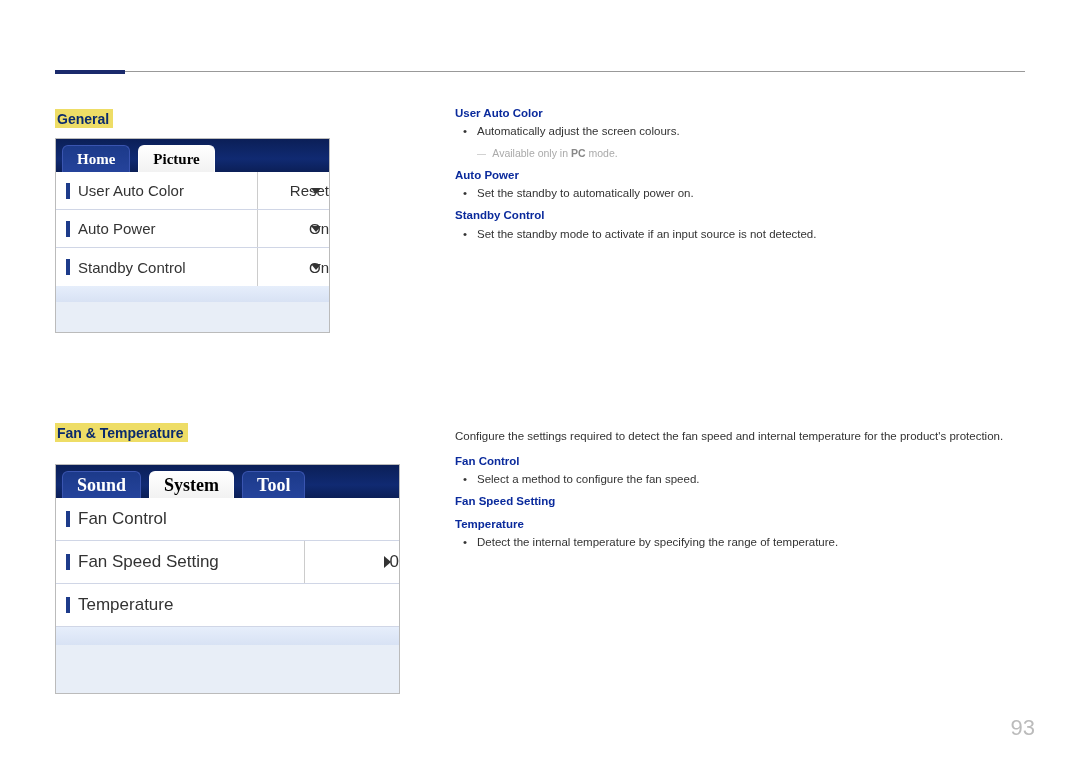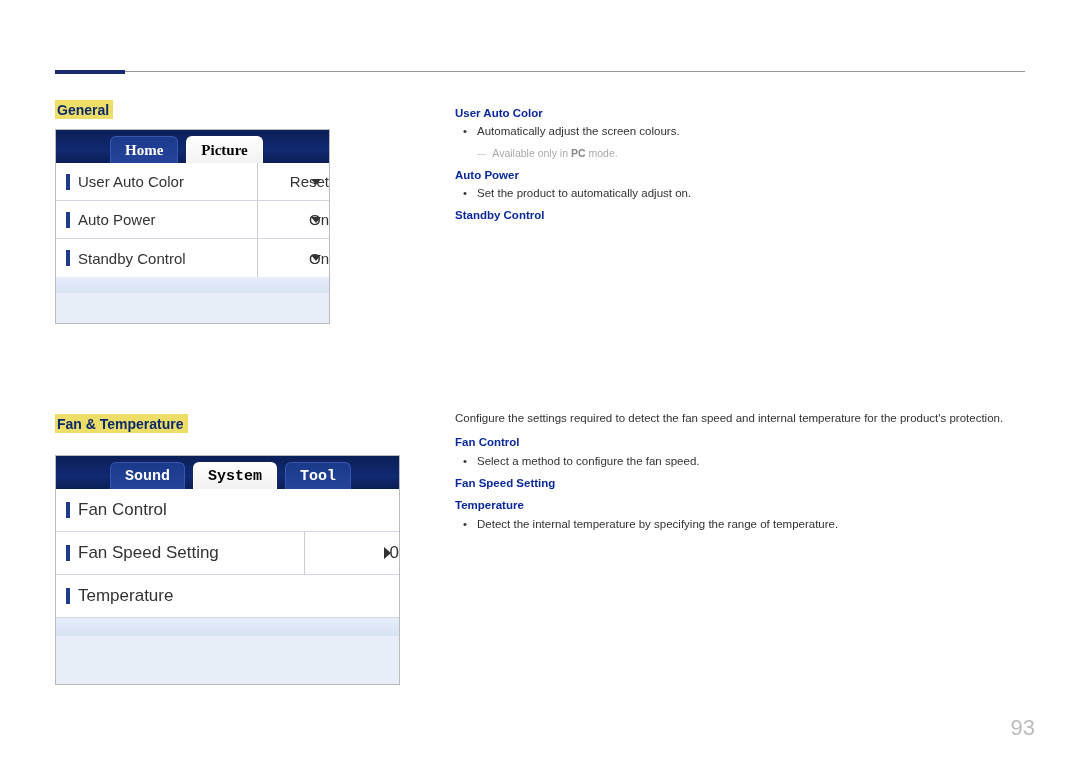--- a/index.html
+++ b/index.html
@@ -19,21 +19,21 @@
   }
   .chapter-stub {
     position: absolute;
     top: 70px; left: 55px;
     width: 70px; height: 4px;
     background: #1a2a6c;
   }
   .left-col {
     position: absolute;
     left: 55px;
-    top: 100px;
+    top: 109px;
     width: 345px;
   }
   .right-col {
     position: absolute;
     left: 455px;
     top: 100px;
     width: 560px;
     font-size: 11.5px;
     line-height: 1.6;
   }
@@ -52,21 +52,20 @@
     background: #e8eef7;
   }
   .shot1 { width: 275px; height: 195px; }
   .tabstrip {
     height: 33px;
     background: linear-gradient(#0b1f57, #102a72 60%, #0b1f57);
     display: flex;
     align-items: flex-end;
     position: relative;
     overflow: hidden;
-    padding-left: 48px;
   }
   .tab {
     margin: 4px 2px 0 6px;
     height: 27px;
     border-radius: 6px 6px 0 0;
     padding: 0 14px;
     display: flex;
     align-items: center;
     font-weight: bold;
     font-size: 15px;
@@ -102,21 +101,21 @@
   .srow .caret, .srow .tri {
     position:absolute; right:8px; top:50%; transform:translateY(-50%);
   }
   .caret { width:0;height:0;border-left:5px solid transparent;border-right:5px solid transparent;border-top:6px solid #333; }
   .tri { width:0;height:0;border-top:6px solid transparent;border-bottom:6px solid transparent;border-left:7px solid #333; }
   .shot1 .srow:last-child { border-bottom:none; }
   .shot1 .footer { height:16px; background: linear-gradient(#e6eefb,#d8e2f4); }
 
   
   .shot2 { width: 345px; height: 230px; margin-top:12px; }
-  .shot2 .tab { font-size: 15px; font-family: Liberation Mono, monospace; }
+  .shot2 .tab { font-size: 18px; }
   .shot2 .srow { height: 43px; font-size: 17px; }
   .shot2 .srow .val { width: 95px; }
   .shot2 .footer { height:18px; background: linear-gradient(#e6eefb,#d8e2f4); }
 
   .gap1 { height: 90px; }
 
   
   .right-col .blue-head {
     color: #0a2a9c;
     font-weight: bold;
@@ -228,25 +227,28 @@
     <ul>
         <li>Automatically adjust the screen colours.</li>
       </ul>
     <div class="note">
       <span>Available only in </span><b>PC</b><span> mode.</span>
     </div>
   </div>
   <div class="block">
     <div class="blue-head">Auto Power</div>
     <ul>
-        <li>Set the product to automatically adjust on.</li>
+        <li>Set the standby to automatically power on.</li>
       </ul>
   </div>
   <div class="block">
     <div class="blue-head">Standby Control</div>
+    <ul>
+        <li>Set the standby mode to activate if an input source is not detected.</li>
+      </ul>
   </div>
 
   <div style="height:180px"></div>
 
   <div class="intro">Configure the settings required to detect the fan speed and internal temperature for the product's protection.</div>
   <div class="block">
     <div class="blue-head">Fan Control</div>
     <ul>
         <li>Select a method to configure the fan speed.</li>
       </ul>

